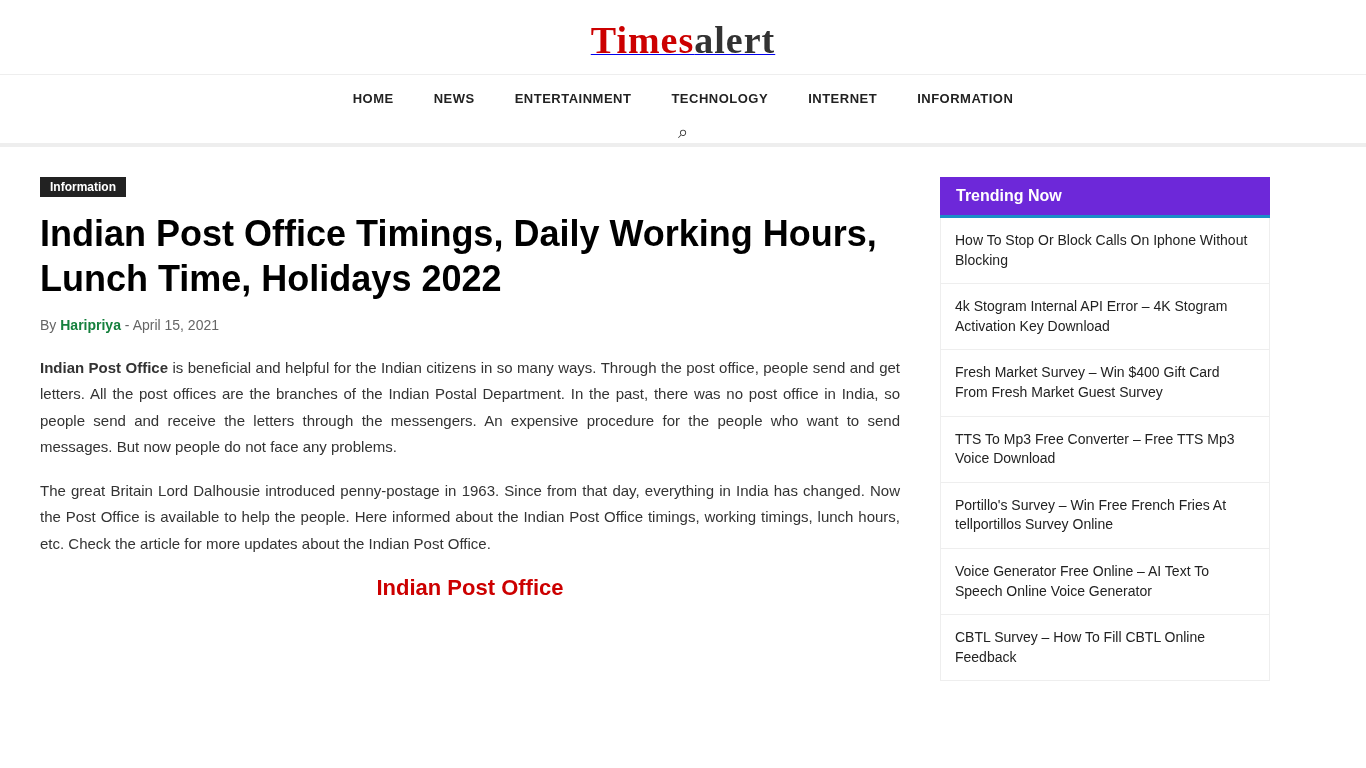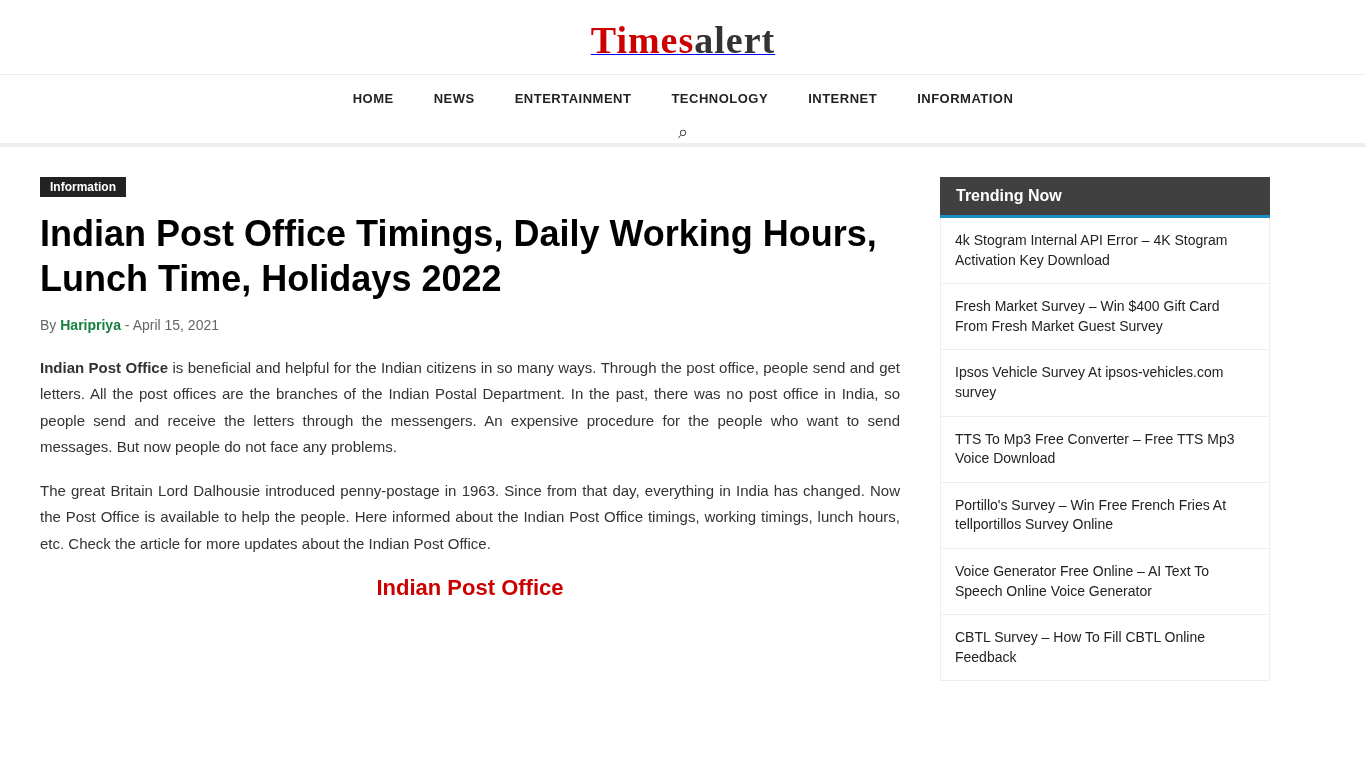--- a/index.html
+++ b/index.html
@@ -120,21 +120,21 @@
       margin-top: 10px;
     }
 
     
     .sidebar {
       width: 330px;
       flex-shrink: 0;
     }
 
     .trending-header {
-      background: #404040;
+      background: #6d28d9;
       color: #fff;
       font-size: 16px;
       font-weight: bold;
       padding: 10px 16px;
       margin-bottom: 0;
       border-bottom: 3px solid #1a8ec7;
     }
 
     .trending-list {
       border: 1px solid #eee;
@@ -207,27 +207,27 @@
       </p>
       <p>The great Britain Lord Dalhousie introduced penny-postage in 1963. Since from that day, everything in India has changed. Now the Post Office is available to help the people. Here informed about the Indian Post Office timings, working timings, lunch hours, etc. Check the article for more updates about the Indian Post Office.</p>
     </div>
     <h2 class="article-subheading">Indian Post Office</h2>
   </main>
 
   <aside class="sidebar">
     <div class="trending-header">Trending Now</div>
     <div class="trending-list">
       <div class="trending-item">
+        <a href="#">How To Stop Or Block Calls On Iphone Without Blocking</a>
+      </div>
+      <div class="trending-item">
         <a href="#">4k Stogram Internal API Error – 4K Stogram Activation Key Download</a>
       </div>
       <div class="trending-item">
         <a href="#">Fresh Market Survey – Win $400 Gift Card From Fresh Market Guest Survey</a>
-      </div>
-      <div class="trending-item">
-        <a href="#">Ipsos Vehicle Survey At ipsos-vehicles.com survey</a>
       </div>
       <div class="trending-item">
         <a href="#">TTS To Mp3 Free Converter – Free TTS Mp3 Voice Download</a>
       </div>
       <div class="trending-item">
         <a href="#">Portillo's Survey – Win Free French Fries At tellportillos Survey Online</a>
       </div>
       <div class="trending-item">
         <a href="#">Voice Generator Free Online – AI Text To Speech Online Voice Generator</a>
       </div>

